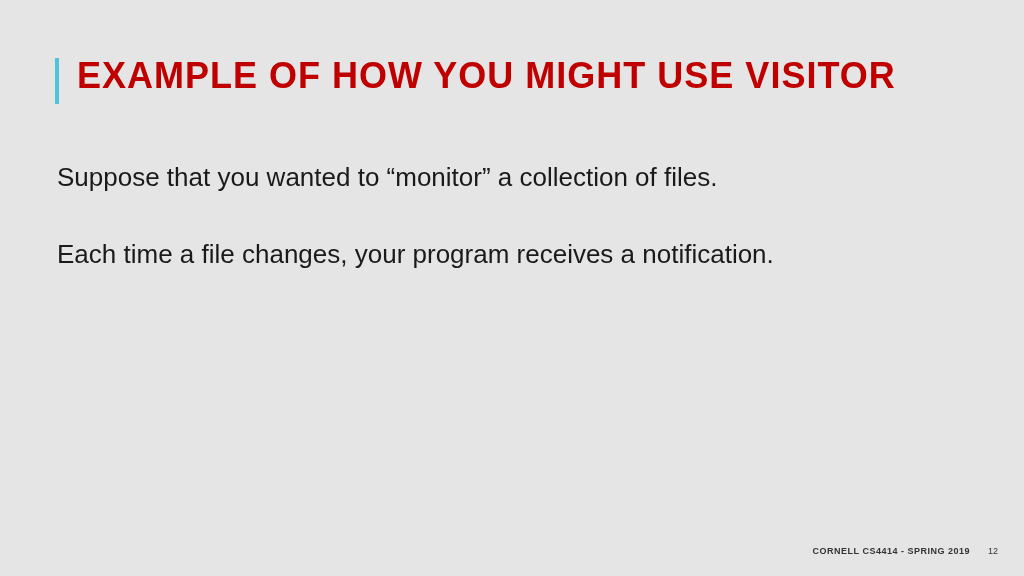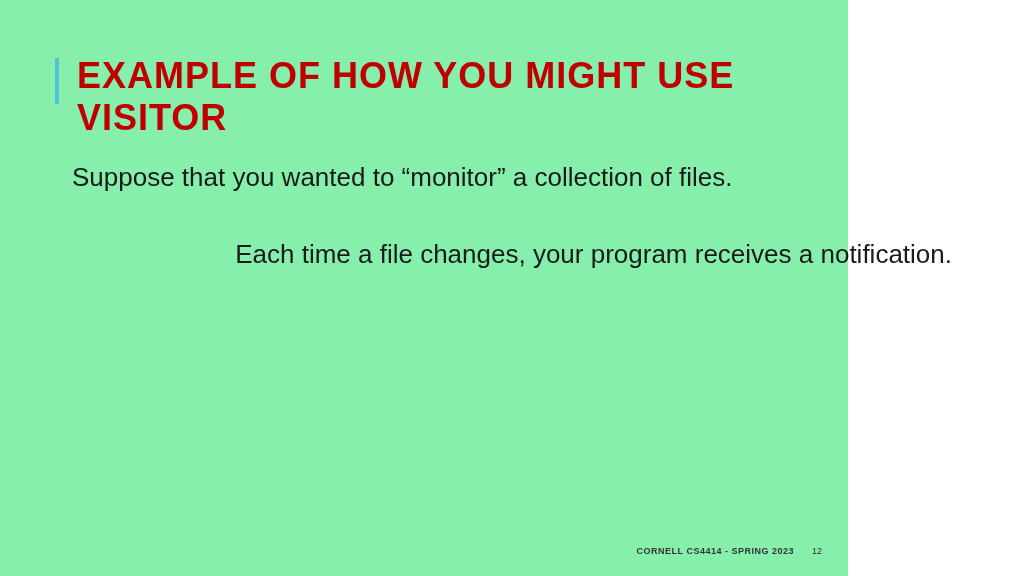--- a/index.html
+++ b/index.html
@@ -1,21 +1,21 @@
 <!DOCTYPE html>
 <html><head>
   <meta charset="utf-8">
   <style>
     * { margin: 0; padding: 0; box-sizing: border-box; }
     html, body { width: 1024px; height: 576px; overflow: hidden; background: #fff; font-family: "Segoe UI", "Helvetica Neue", Arial, sans-serif; }
     .slide {
       position: relative;
-      width: 848px;
+      width: 1024px;
       height: 576px;
-      background: #86efac;
+      background: #e5e5e5;
     }
     .title-bar {
       position: absolute;
       left: 55px;
       top: 58px;
       width: 4px;
       height: 46px;
       background: #4fc3d9;
     }
     .title {
@@ -23,30 +23,30 @@
       left: 77px;
       top: 55px;
       font-size: 36px;
       font-weight: 800;
       letter-spacing: 1px;
       color: #c00000;
       font-family: "Arial Black", "Segoe UI", Arial, sans-serif;
     }
     .body {
       position: absolute;
-      left: 72px;
+      left: 57px;
       top: 160px;
       width: 880px;
       color: #1a1a1a;
       font-size: 26px;
       line-height: 1.35;
       font-weight: 400;
     }
     .body p { margin-bottom: 42px; }
-    .body p:last-child { margin-bottom: 0; text-align: right; }
+    .body p:last-child { margin-bottom: 0; }
     .footer-course {
       position: absolute;
       right: 54px;
       bottom: 20px;
       font-size: 9px;
       font-weight: 700;
       letter-spacing: 0.5px;
       color: #333;
     }
     .footer-page {
@@ -63,15 +63,15 @@
 
 <div class="slide">
   <div class="title-bar"></div>
   <h1 class="title">EXAMPLE OF HOW YOU MIGHT USE VISITOR</h1>
 
   <div class="body">
     <p>Suppose that you wanted to “monitor” a collection of files.</p>
     <p>Each time a file changes, your program receives a notification.</p>
   </div>
 
-  <div class="footer-course">CORNELL CS4414 - SPRING 2023</div>
+  <div class="footer-course">CORNELL CS4414 - SPRING 2019</div>
   <div class="footer-page">12</div>
 </div>
 
 </body></html>

